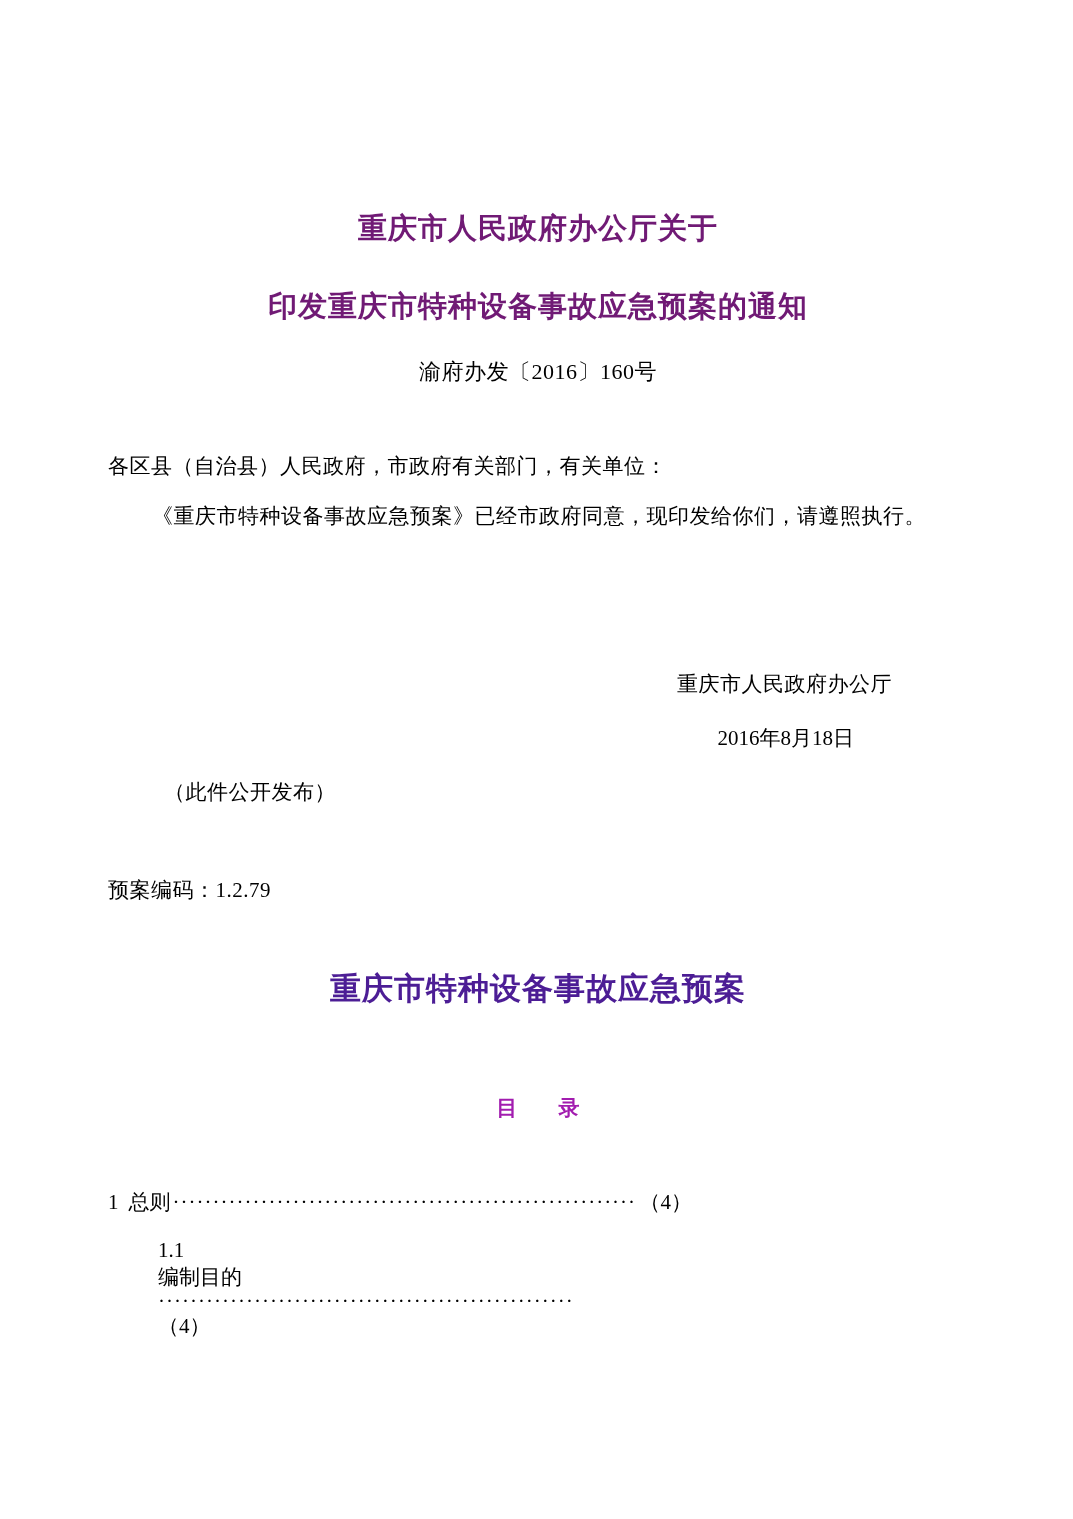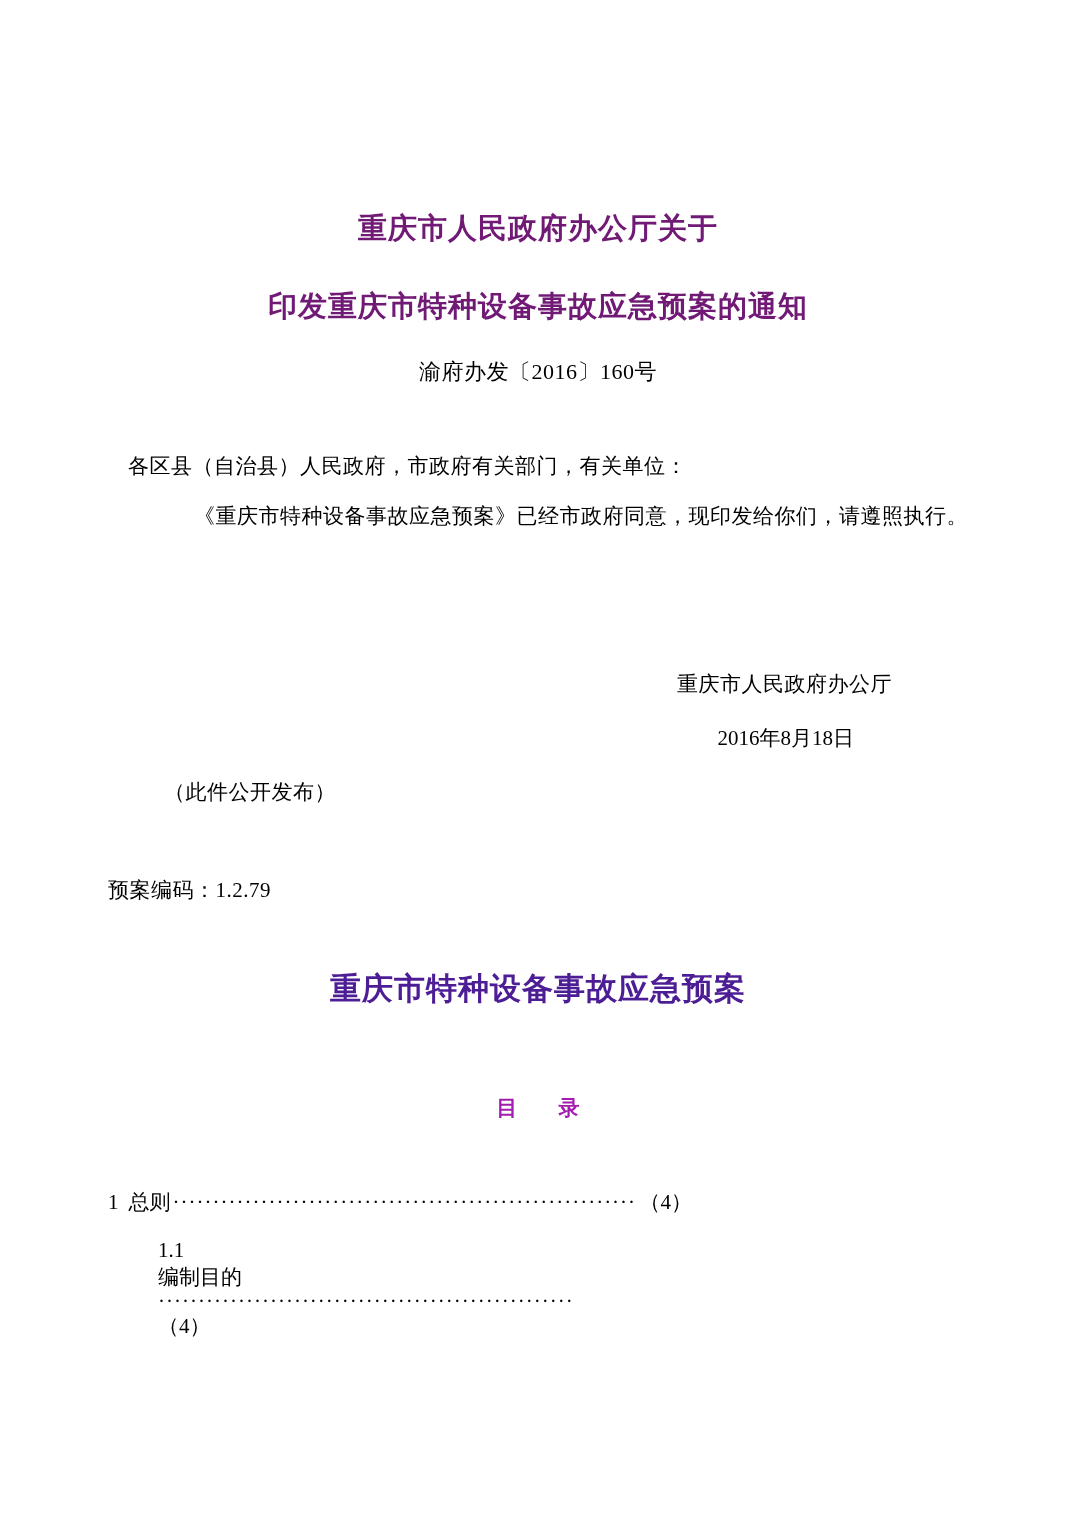--- a/index.html
+++ b/index.html
@@ -48,28 +48,26 @@
     font-size: 22px;
     margin-top: 36px;
     letter-spacing: 0.5px;
   }
 
   
   .addressee {
     font-size: 21px;
     margin-top: 65px;
     letter-spacing: 0.5px;
-    margin-left: 20px;
   }
   .body-para {
     font-size: 21px;
     margin-top: 22px;
     text-indent: 44px;
     letter-spacing: 0.5px;
-    text-align: right;
   }
 
   
   .signature {
     margin-top: 140px;
     text-align: right;
     padding-right: 76px;
     font-size: 21px;
     letter-spacing: 0.5px;
   }

